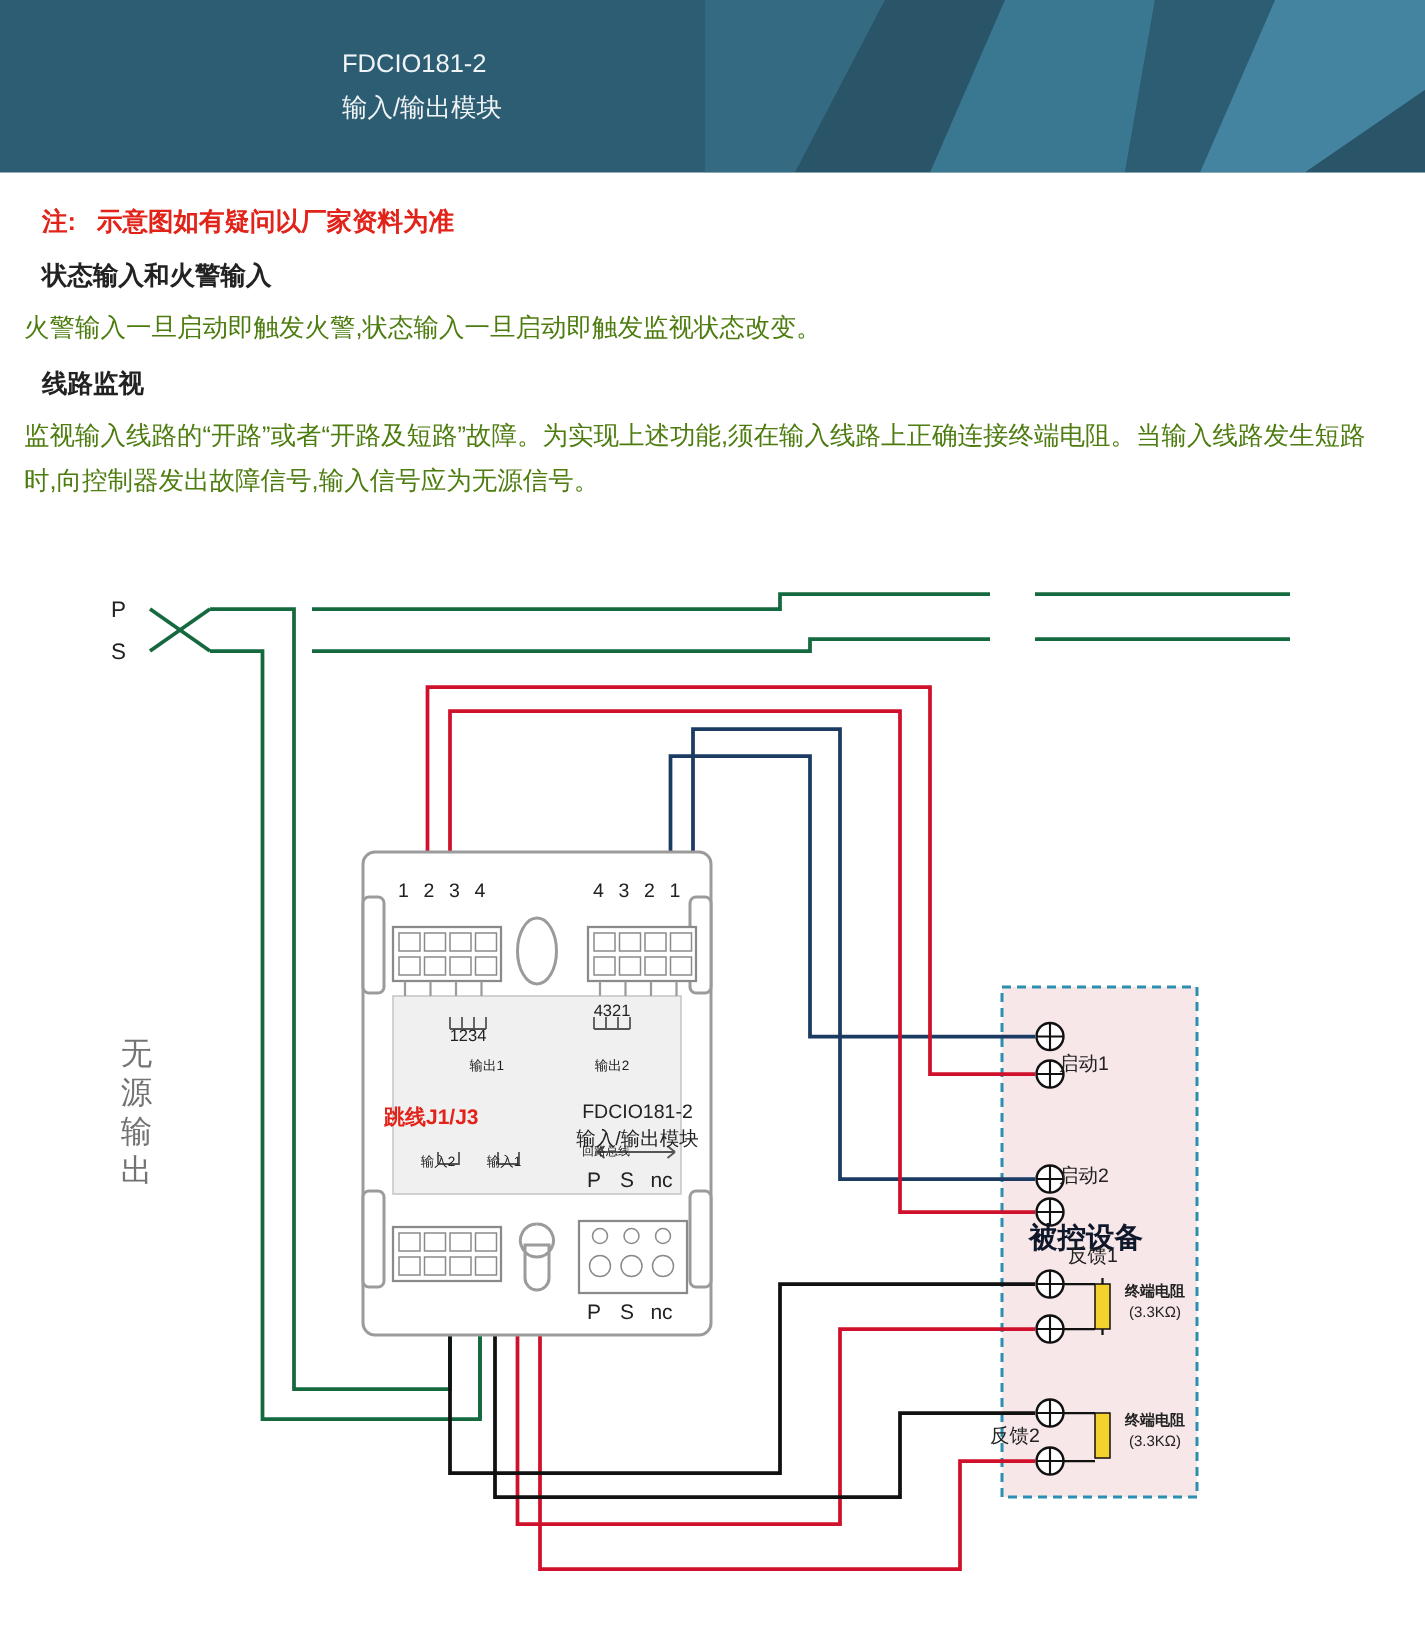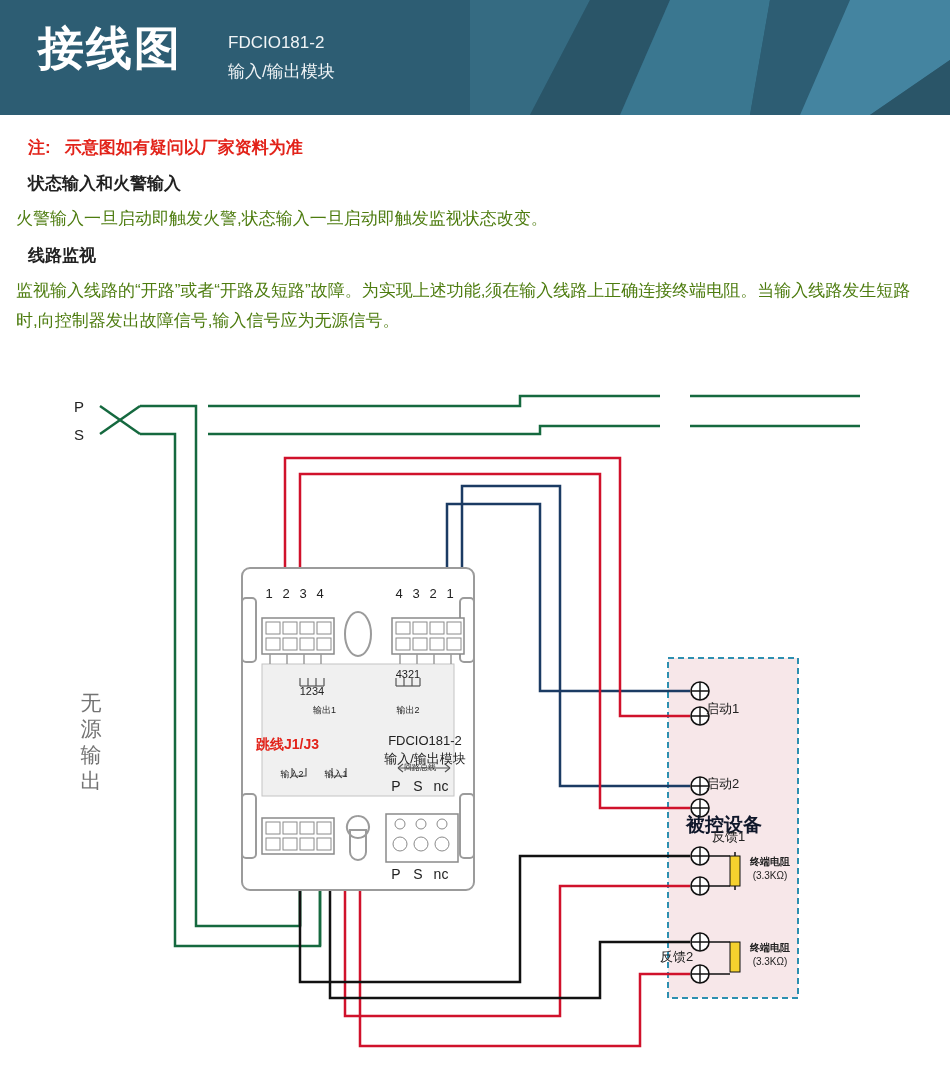--- a/index.html
+++ b/index.html
@@ -69,21 +69,20 @@
 
 <div class="header">
   <svg class="facets" width="480" height="115" viewBox="0 0 480 115">
     <polygon points="0,0 120,0 60,115 0,115" fill="#356b82"></polygon>
     <polygon points="120,0 200,0 150,115 60,115" fill="#2a5568"></polygon>
     <polygon points="200,0 300,0 280,115 150,115" fill="#3a7790"></polygon>
     <polygon points="300,0 380,0 330,115 280,115" fill="#2d5d73"></polygon>
     <polygon points="380,0 480,0 480,60 400,115 330,115" fill="#4484a0"></polygon>
     <polygon points="480,60 480,115 400,115" fill="#2a5568"></polygon>
   </svg>
-  <div class="header-title">接线图</div>
   <div class="header-sub1">FDCIO181-2</div>
   <div class="header-sub2">输入/输出模块</div>
 </div>
 
 <div class="note">
   <span class="note-label">注:</span><span>示意图如有疑问以厂家资料为准</span>
 </div>
 <div class="t-bold" id="bold1">状态输入和火警输入</div>
 <div class="t-norm" id="para1">火警输入一旦启动即触发火警,状态输入一旦启动即触发监视状态改变。</div>
 <div class="t-bold" id="bold2">线路监视</div>
@@ -282,21 +281,21 @@
 <div class="mod-small" style="left:384px;top:668px;width:48px;font-size:11px;">4321</div>
 <div class="mod-small" style="left:288px;top:704px;width:48px;text-align:right;">输出1</div>
 <div class="mod-small" style="left:384px;top:704px;width:48px;">输出2</div>
 
 <div class="mod-red" style="left:256px;top:736px;">跳线J1/J3</div>
 <div class="mod-txt" style="left:370px;top:733px;width:110px;">FDCIO181-2</div>
 <div class="mod-txt" style="left:370px;top:750px;width:110px;">输入/输出模块</div>
 
 <div class="mod-small" style="left:270px;top:768px;width:44px;">输入2</div>
 <div class="mod-small" style="left:314px;top:768px;width:44px;">输入1</div>
-<div class="mod-small" style="left:388px;top:762px;width:64px;font-size:8px;text-align:center;">回路总线</div>
+<div class="mod-small" style="left:372px;top:762px;width:64px;font-size:8px;text-align:center;">回路总线</div>
 
 <div class="mod-txt" style="left:388px;top:778px;width:16px;font-size:14px;">P</div>
 <div class="mod-txt" style="left:410px;top:778px;width:16px;font-size:14px;">S</div>
 <div class="mod-txt" style="left:430px;top:778px;width:22px;font-size:14px;">nc</div>
 
 <div class="mod-txt" style="left:388px;top:866px;width:16px;font-size:14px;">P</div>
 <div class="mod-txt" style="left:410px;top:866px;width:16px;font-size:14px;">S</div>
 <div class="mod-txt" style="left:430px;top:866px;width:22px;font-size:14px;">nc</div>
 
 <div class="dev-lbl" style="left:706px;top:700px;">启动1</div>

